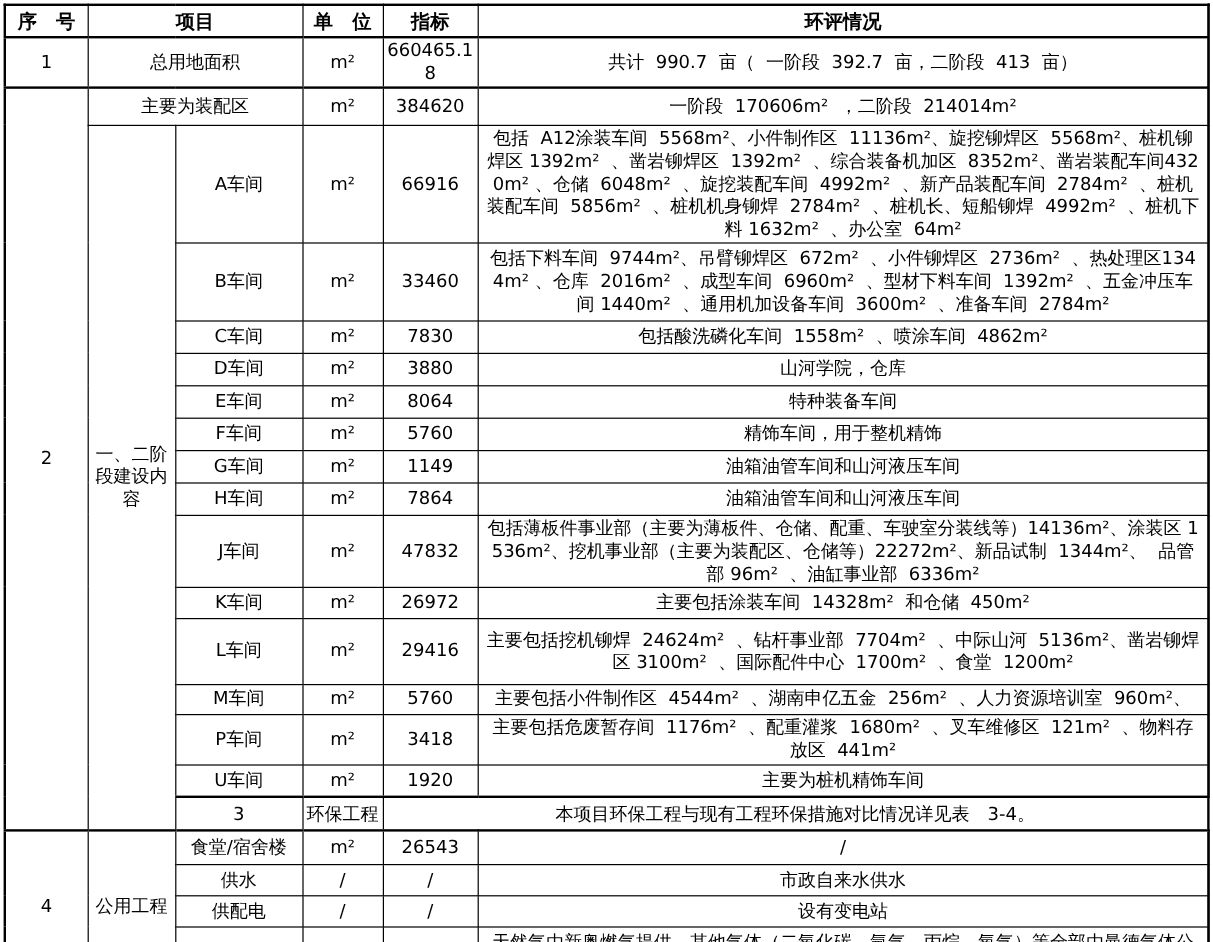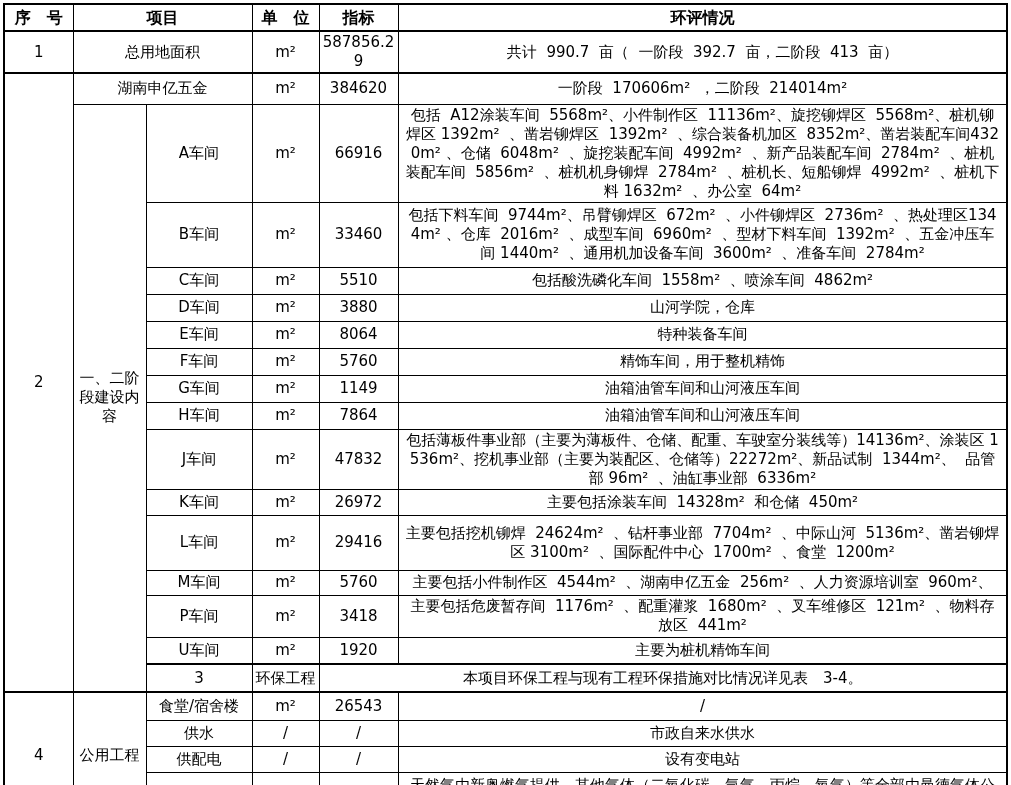--- a/index.html
+++ b/index.html
@@ -55,48 +55,48 @@
       <td class="bb2" colspan="2">项目</td>
       <td class="bb2">单　位</td>
       <td class="bb2">指标</td>
       <td class="bb2">环评情况</td>
     </tr>
 
     <tr class="h26">
       <td class="bb2">1</td>
       <td class="bb2" colspan="2">总用地面积</td>
       <td class="bb2">m²</td>
-      <td class="bb2">587856.29</td>
+      <td class="bb2">660465.18</td>
       <td class="bb2 eia-cell">共计  990.7  亩（  一阶段  392.7  亩，二阶段  413  亩）</td>
     </tr>
 
     <tr class="h31">
       <td class="bb2" rowspan="16">2</td>
-      <td colspan="2">湖南申亿五金</td>
+      <td colspan="2">主要为装配区</td>
       <td>m²</td>
       <td>384620</td>
       <td class="eia-cell">一阶段  170606m²  ，二阶段  214014m²</td>
     </tr>
     <tr class="h80">
       <td class="bb2" rowspan="15">一、二阶段建设内容</td>
       <td>A车间</td>
       <td>m²</td>
       <td>66916</td>
       <td class="eia-cell">包括  A12涂装车间  5568m²、小件制作区  11136m²、旋挖铆焊区  5568m²、桩机铆焊区 1392m²  、凿岩铆焊区  1392m²  、综合装备机加区  8352m²、凿岩装配车间4320m² 、仓储  6048m²  、旋挖装配车间  4992m²  、新产品装配车间  2784m²  、桩机装配车间  5856m²  、桩机机身铆焊  2784m²  、桩机长、短船铆焊  4992m²  、桩机下料 1632m²  、办公室  64m²</td>
     </tr>
     <tr class="h65">
       <td>B车间</td>
       <td>m²</td>
       <td>33460</td>
       <td class="eia-cell">包括下料车间  9744m²、吊臂铆焊区  672m²  、小件铆焊区  2736m²  、热处理区1344m² 、仓库  2016m²  、成型车间  6960m²  、型材下料车间  1392m²  、五金冲压车间 1440m²  、通用机加设备车间  3600m²  、准备车间  2784m²</td>
     </tr>
     <tr class="h27">
       <td>C车间</td>
       <td>m²</td>
-      <td>5510</td>
+      <td>7830</td>
       <td class="eia-cell">包括酸洗磷化车间  1558m²  、喷涂车间  4862m²</td>
     </tr>
     <tr class="h27">
       <td>D车间</td>
       <td>m²</td>
       <td>3880</td>
       <td class="eia-cell">山河学院，仓库</td>
     </tr>
     <tr class="h27">
       <td>E车间</td>

